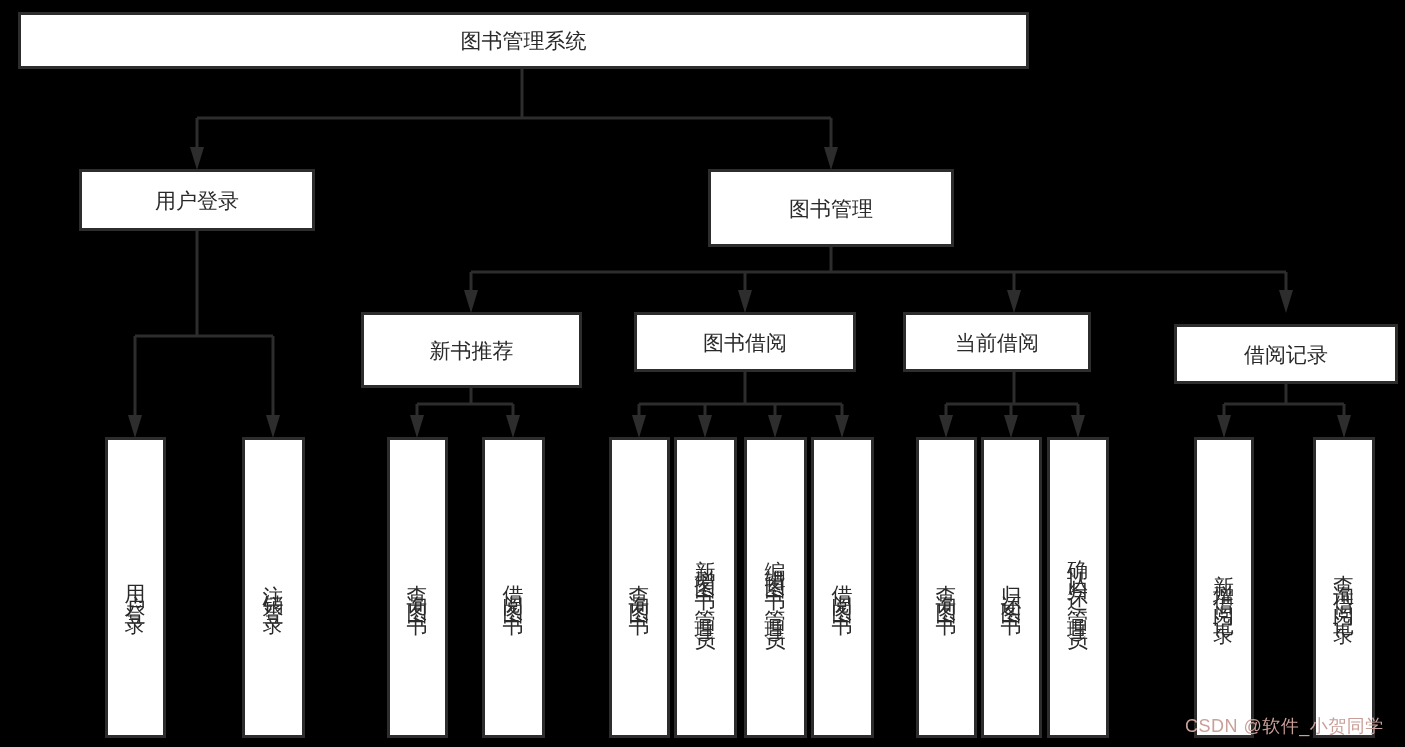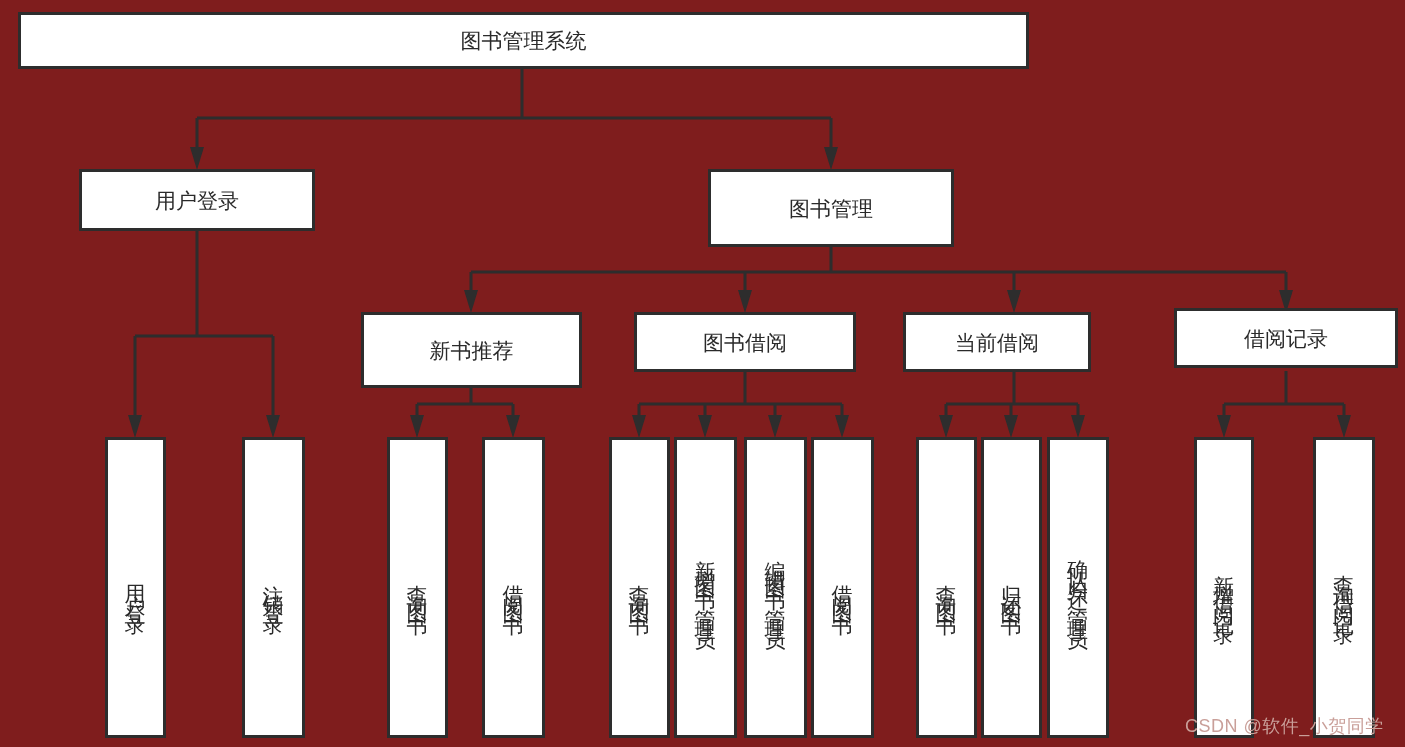--- a/index.html
+++ b/index.html
@@ -1,19 +1,19 @@
 <!DOCTYPE html>
 <html><head>
 <meta charset="utf-8">
 <style>
   html,body{margin:0;padding:0;background:#ffffff;}
   #stage{
     position:relative;
     width:1405px;height:747px;
-    background:#7f1d1d;
+    background:#000000;
     font-family:"Liberation Sans","DejaVu Sans",sans-serif;
     overflow:hidden;
   }
   #wires{position:absolute;left:0;top:0;width:1405px;height:747px;}
   .box{
     position:absolute;
     box-sizing:border-box;
     background:#ffffff;
     border:3px solid #2d2d2d;
     display:flex;
@@ -94,21 +94,21 @@
 
   <div class="box h" style="left:361px;top:312px;width:221px;height:76px;">
     <span>新书推荐</span>
   </div>
   <div class="box h" style="left:634px;top:312px;width:222px;height:60px;">
     <span>图书借阅</span>
   </div>
   <div class="box h" style="left:903px;top:312px;width:188px;height:60px;">
     <span>当前借阅</span>
   </div>
-  <div class="box h" style="left:1174px;top:308px;width:224px;height:60px;">
+  <div class="box h" style="left:1174px;top:324px;width:224px;height:60px;">
     <span>借阅记录</span>
   </div>
 
   <div class="box v" style="left:105px;top:437px;width:61px;height:301px;">
     <span>用户登录</span>
   </div>
   <div class="box v" style="left:242px;top:437px;width:63px;height:301px;">
     <span>注销登录</span>
   </div>
 

